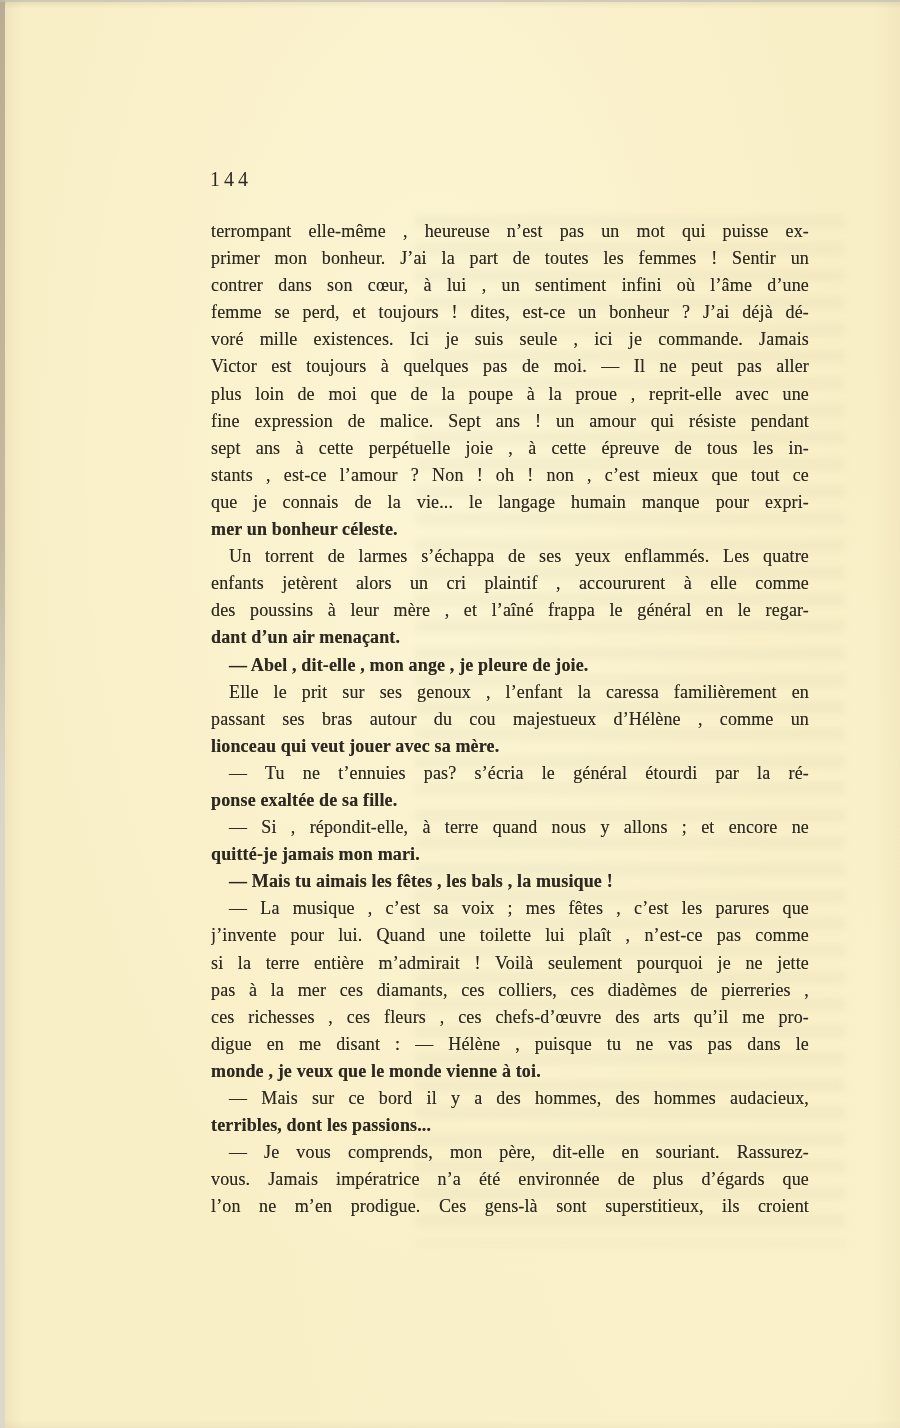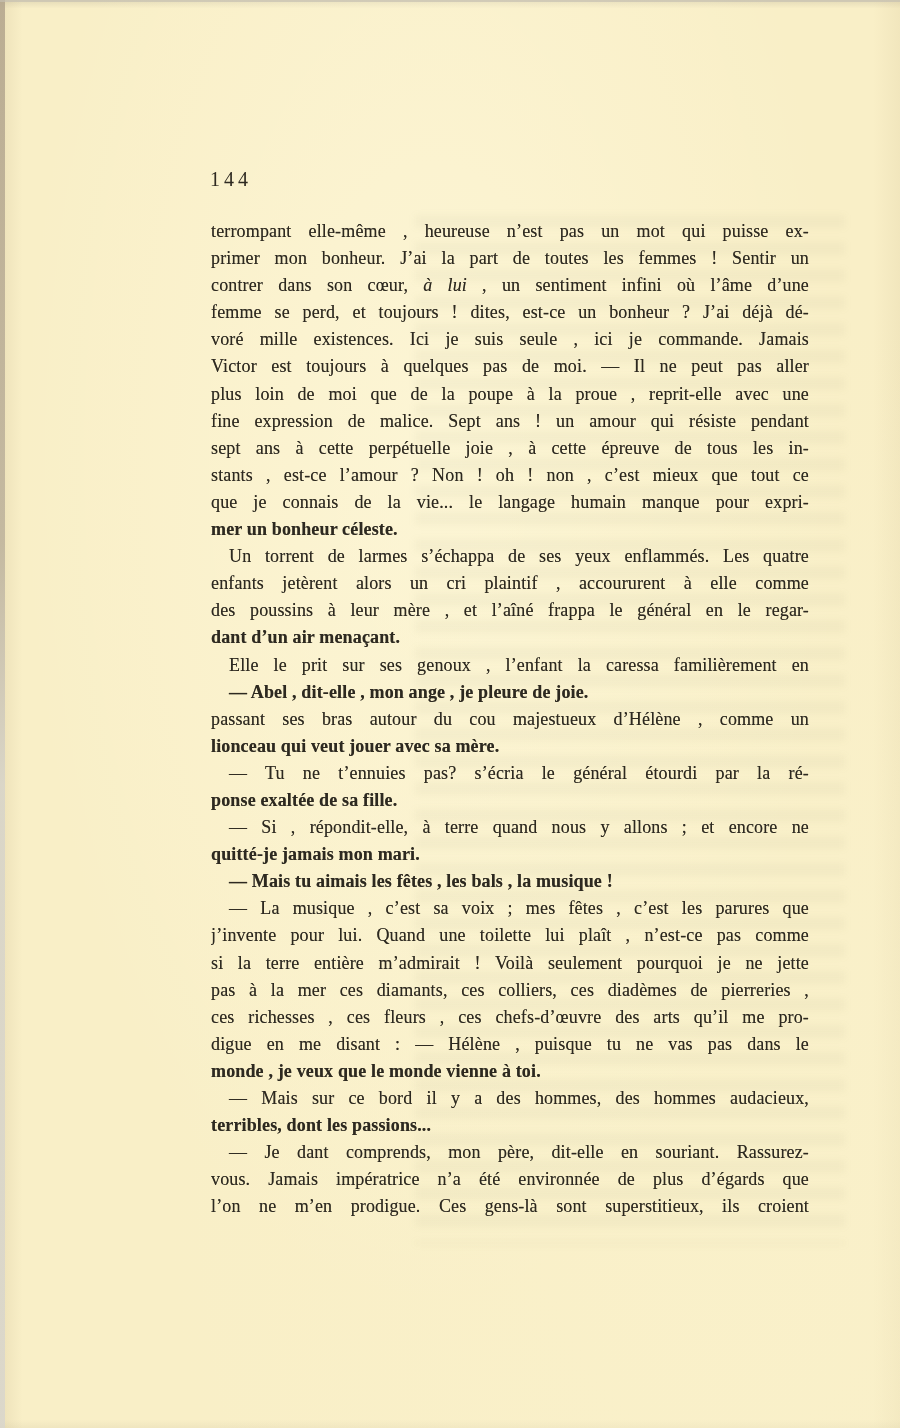--- a/index.html
+++ b/index.html
@@ -54,21 +54,21 @@
     letter-spacing: 0.15px;
     text-shadow: 0 0 0.5px rgba(45,41,32,0.55);
   }
   .line {
     height: 27.1px; line-height: 27.1px;
     text-align: justify; text-align-last: justify;
     overflow: hidden; white-space: nowrap;
   }
   .line.end { text-align-last: left; font-weight: bold; }
   .line.indent { text-indent: 18px; }
-  .line .it { font-style: italic; }
+  .line .it { }
 </style>
 </head>
 <body>
 
 <div class="scan">
   <div class="edge-left"></div>
   <div class="edge-top"></div>
   <div class="bleedthrough"></div>
 
   <div class="running-head">
@@ -85,35 +85,35 @@
       <div class="line"><span class="pre">plus loin de moi que de la poupe à la proue , reprit-elle avec une</span><span class="it"></span><span class="post"></span></div>
       <div class="line"><span class="pre">fine expression de malice. Sept ans ! un amour qui résiste pendant</span><span class="it"></span><span class="post"></span></div>
       <div class="line"><span class="pre">sept ans à cette perpétuelle joie , à cette épreuve de tous les in-</span><span class="it"></span><span class="post"></span></div>
       <div class="line"><span class="pre">stants , est-ce l’amour ? Non ! oh ! non , c’est mieux que tout ce</span><span class="it"></span><span class="post"></span></div>
       <div class="line"><span class="pre">que je connais de la vie... le langage humain manque pour expri-</span><span class="it"></span><span class="post"></span></div>
       <div class="line end"><span class="pre">mer un bonheur céleste.</span><span class="it"></span><span class="post"></span></div>
       <div class="line indent"><span class="pre">Un torrent de larmes s’échappa de ses yeux enflammés. Les quatre</span><span class="it"></span><span class="post"></span></div>
       <div class="line"><span class="pre">enfants jetèrent alors un cri plaintif , accoururent à elle comme</span><span class="it"></span><span class="post"></span></div>
       <div class="line"><span class="pre">des poussins à leur mère , et l’aîné frappa le général en le regar-</span><span class="it"></span><span class="post"></span></div>
       <div class="line end"><span class="pre">dant d’un air menaçant.</span><span class="it"></span><span class="post"></span></div>
+      <div class="line indent end"><span class="pre">— Abel , dit-elle , mon ange , je pleure de joie.</span><span class="it"></span><span class="post"></span></div>
       <div class="line indent"><span class="pre">Elle le prit sur ses genoux , l’enfant la caressa familièrement en</span><span class="it"></span><span class="post"></span></div>
-      <div class="line indent end"><span class="pre">— Abel , dit-elle , mon ange , je pleure de joie.</span><span class="it"></span><span class="post"></span></div>
       <div class="line"><span class="pre">passant ses bras autour du cou majestueux d’Hélène , comme un</span><span class="it"></span><span class="post"></span></div>
       <div class="line end"><span class="pre">lionceau qui veut jouer avec sa mère.</span><span class="it"></span><span class="post"></span></div>
       <div class="line indent"><span class="pre">— Tu ne t’ennuies pas? s’écria le général étourdi par la ré-</span><span class="it"></span><span class="post"></span></div>
       <div class="line end"><span class="pre">ponse exaltée de sa fille.</span><span class="it"></span><span class="post"></span></div>
       <div class="line indent"><span class="pre">— Si , répondit-elle, à terre quand nous y allons ; et encore ne</span><span class="it"></span><span class="post"></span></div>
       <div class="line end"><span class="pre">quitté-je jamais mon mari.</span><span class="it"></span><span class="post"></span></div>
       <div class="line indent end"><span class="pre">— Mais tu aimais les fêtes , les bals , la musique !</span><span class="it"></span><span class="post"></span></div>
       <div class="line indent"><span class="pre">— La musique , c’est sa voix ; mes fêtes , c’est les parures que</span><span class="it"></span><span class="post"></span></div>
       <div class="line"><span class="pre">j’invente pour lui. Quand une toilette lui plaît , n’est-ce pas comme</span><span class="it"></span><span class="post"></span></div>
       <div class="line"><span class="pre">si la terre entière m’admirait ! Voilà seulement pourquoi je ne jette</span><span class="it"></span><span class="post"></span></div>
       <div class="line"><span class="pre">pas à la mer ces diamants, ces colliers, ces diadèmes de pierreries ,</span><span class="it"></span><span class="post"></span></div>
       <div class="line"><span class="pre">ces richesses , ces fleurs , ces chefs-d’œuvre des arts qu’il me pro-</span><span class="it"></span><span class="post"></span></div>
       <div class="line"><span class="pre">digue en me disant : — Hélène , puisque tu ne vas pas dans le</span><span class="it"></span><span class="post"></span></div>
       <div class="line end"><span class="pre">monde , je veux que le monde vienne à toi.</span><span class="it"></span><span class="post"></span></div>
       <div class="line indent"><span class="pre">— Mais sur ce bord il y a des hommes, des hommes audacieux,</span><span class="it"></span><span class="post"></span></div>
       <div class="line end"><span class="pre">terribles, dont les passions...</span><span class="it"></span><span class="post"></span></div>
-      <div class="line indent"><span class="pre">— Je dant comprends, mon père, dit-elle en souriant. Rassurez-</span><span class="it"></span><span class="post"></span></div>
+      <div class="line indent"><span class="pre">— Je vous comprends, mon père, dit-elle en souriant. Rassurez-</span><span class="it"></span><span class="post"></span></div>
       <div class="line"><span class="pre">vous. Jamais impératrice n’a été environnée de plus d’égards que</span><span class="it"></span><span class="post"></span></div>
       <div class="line"><span class="pre">l’on ne m’en prodigue. Ces gens-là sont superstitieux, ils croient</span><span class="it"></span><span class="post"></span></div>
     </div>
 </div>
 
 </body></html>

